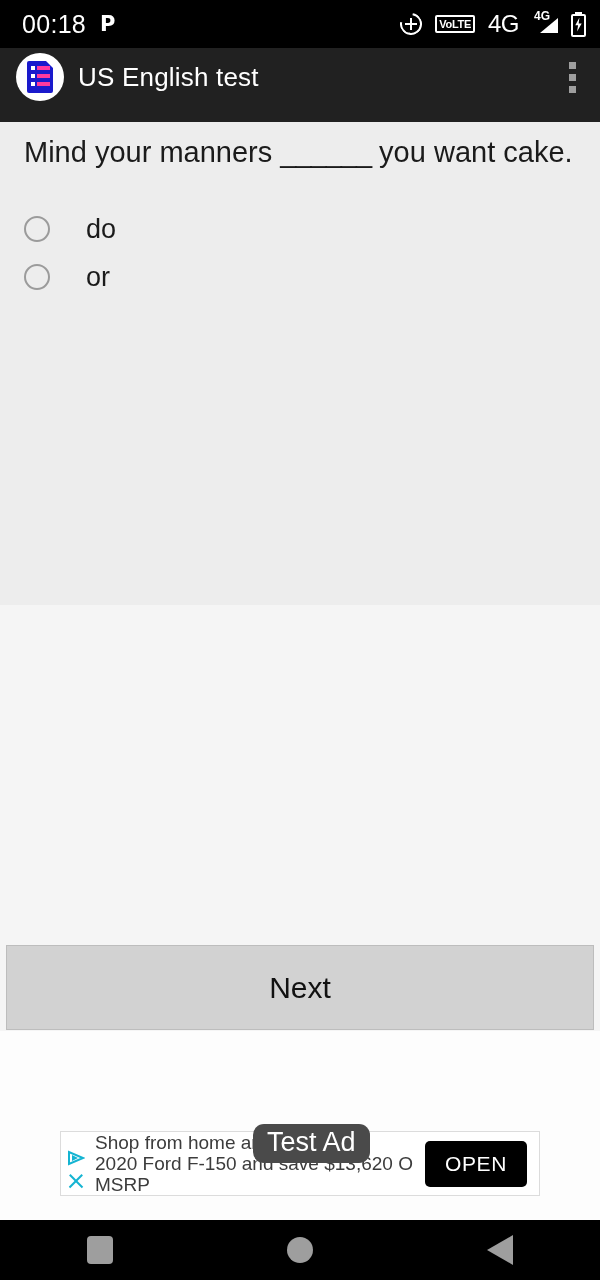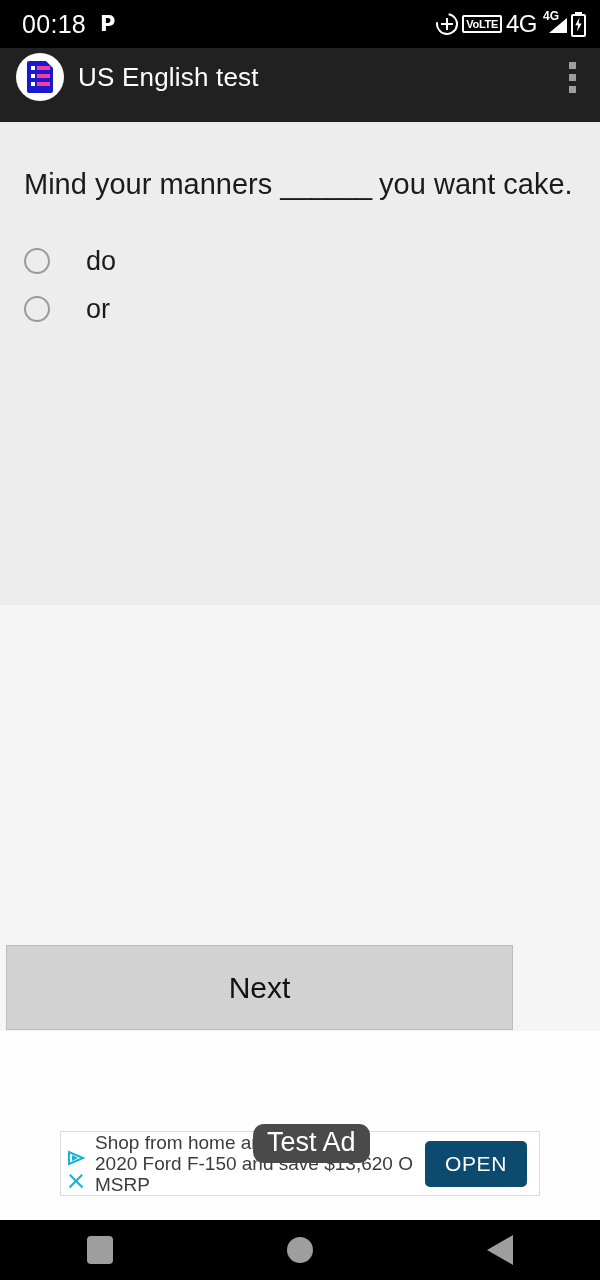--- a/index.html
+++ b/index.html
@@ -14,21 +14,21 @@
   
   .statusbar {
     position:absolute; top:0; left:0; width:600px; height:48px;
     background:#000000; color:#ffffff;
     display:flex; align-items:center; justify-content:space-between;
     padding:0 14px 0 22px;
   }
   .status-left { display:flex; align-items:center; gap:14px; }
   .clock { font-size:25px; letter-spacing:0.3px; font-weight:400; color:#ffffff; }
   .p-glyph { font-size:21px; font-weight:bold; color:#ffffff; font-family:"DejaVu Sans", sans-serif; }
-  .status-right { display:flex; align-items:center; gap:4px; }
+  .status-right { display:flex; align-items:center; gap:13px; }
   .alarm-ic { width:22px; height:22px; position:relative; }
   .alarm-ic .ring {
     position:absolute; inset:0; border:2.4px solid #ffffff; border-radius:50%;
     border-top-color:transparent;
     transform:rotate(-35deg);
   }
   .alarm-ic .plus-h { position:absolute; left:5px; top:10px; width:12px; height:2.4px; background:#fff; }
   .alarm-ic .plus-v { position:absolute; left:9.8px; top:5px; width:2.4px; height:12px; background:#fff; }
   .volte {
     border:2px solid #ffffff; border-radius:2px;
@@ -73,21 +73,21 @@
   }
   .overflow { margin-left:auto; display:flex; flex-direction:column; gap:5px; padding:10px 10px; cursor:pointer; }
   .overflow i { display:block; width:7px; height:7px; background:#9e9e9e; }
 
   
   .question-area {
     position:absolute; top:122px; left:0; width:600px; height:483px;
     background:#ededed;
   }
   .question-text {
-    padding:44px 24px 0 24px;
+    padding:12px 24px 0 24px;
     font-size:29px; line-height:1.28; color:#1b1b1b; font-weight:400;
   }
   .blank { letter-spacing:-1px; }
   .options { margin-top:34px; padding:0 24px; }
   .option-row {
     display:flex; align-items:center; height:48px; cursor:pointer; gap:36px;
   }
   .radio {
     position:relative; width:26px; height:26px; flex:0 0 auto;
     border-radius:50%; border:2px solid #9b9b9b; background:transparent;
@@ -95,21 +95,21 @@
   .radio.checked { border-color:#8aa0ab; background:#d7e7ef; }
   .radio.checked::after {
     content:""; position:absolute; left:4px; top:4px; width:14px; height:14px;
     border-radius:50%; background:#1b96c9;
   }
   .option-label { font-size:27px; color:#1b1b1b; }
 
   
   .lower { position:absolute; top:605px; left:0; width:600px; height:675px; background:#f5f5f5; }
   .next-btn {
-    position:absolute; top:945px; left:6px; width:507px; height:85px;
+    position:absolute; top:945px; left:6px; width:588px; height:85px;
     background:#d2d2d2; border:1px solid #bdbdbd;
     display:flex; align-items:center; justify-content:center;
     font-size:30px; color:#111111; cursor:pointer;
   }
   .below-next {
     position:absolute; top:1031px; left:0; width:600px; height:189px; background:#fdfdfd;
   }
 
   
   .ad-banner {
@@ -130,21 +130,21 @@
   }
   .ad-close-ic::before { transform:rotate(45deg); }
   .ad-close-ic::after { transform:rotate(-45deg); }
   .ad-text {
     flex:1 1 auto; padding-left:4px; font-size:19px; line-height:1.12;
     color:#3c3c3c; overflow:hidden; white-space:nowrap;
   }
   .ad-text span { display:block; }
   .ad-open {
     flex:0 0 auto; margin-right:12px;
-    background:#0c4a6e; color:#ffffff; border-radius:5px;
+    background:#000000; color:#ffffff; border-radius:5px;
     padding:11px 20px; font-size:21px; letter-spacing:0.6px; cursor:pointer;
   }
   .test-ad-badge {
     position:absolute; top:1124px; left:253px;
     background:#4a4a4a; color:#ffffff; border-radius:11px;
     padding:5px 14px 7px 14px; font-size:27px; line-height:1;
   }
 
   
   .navbar {

